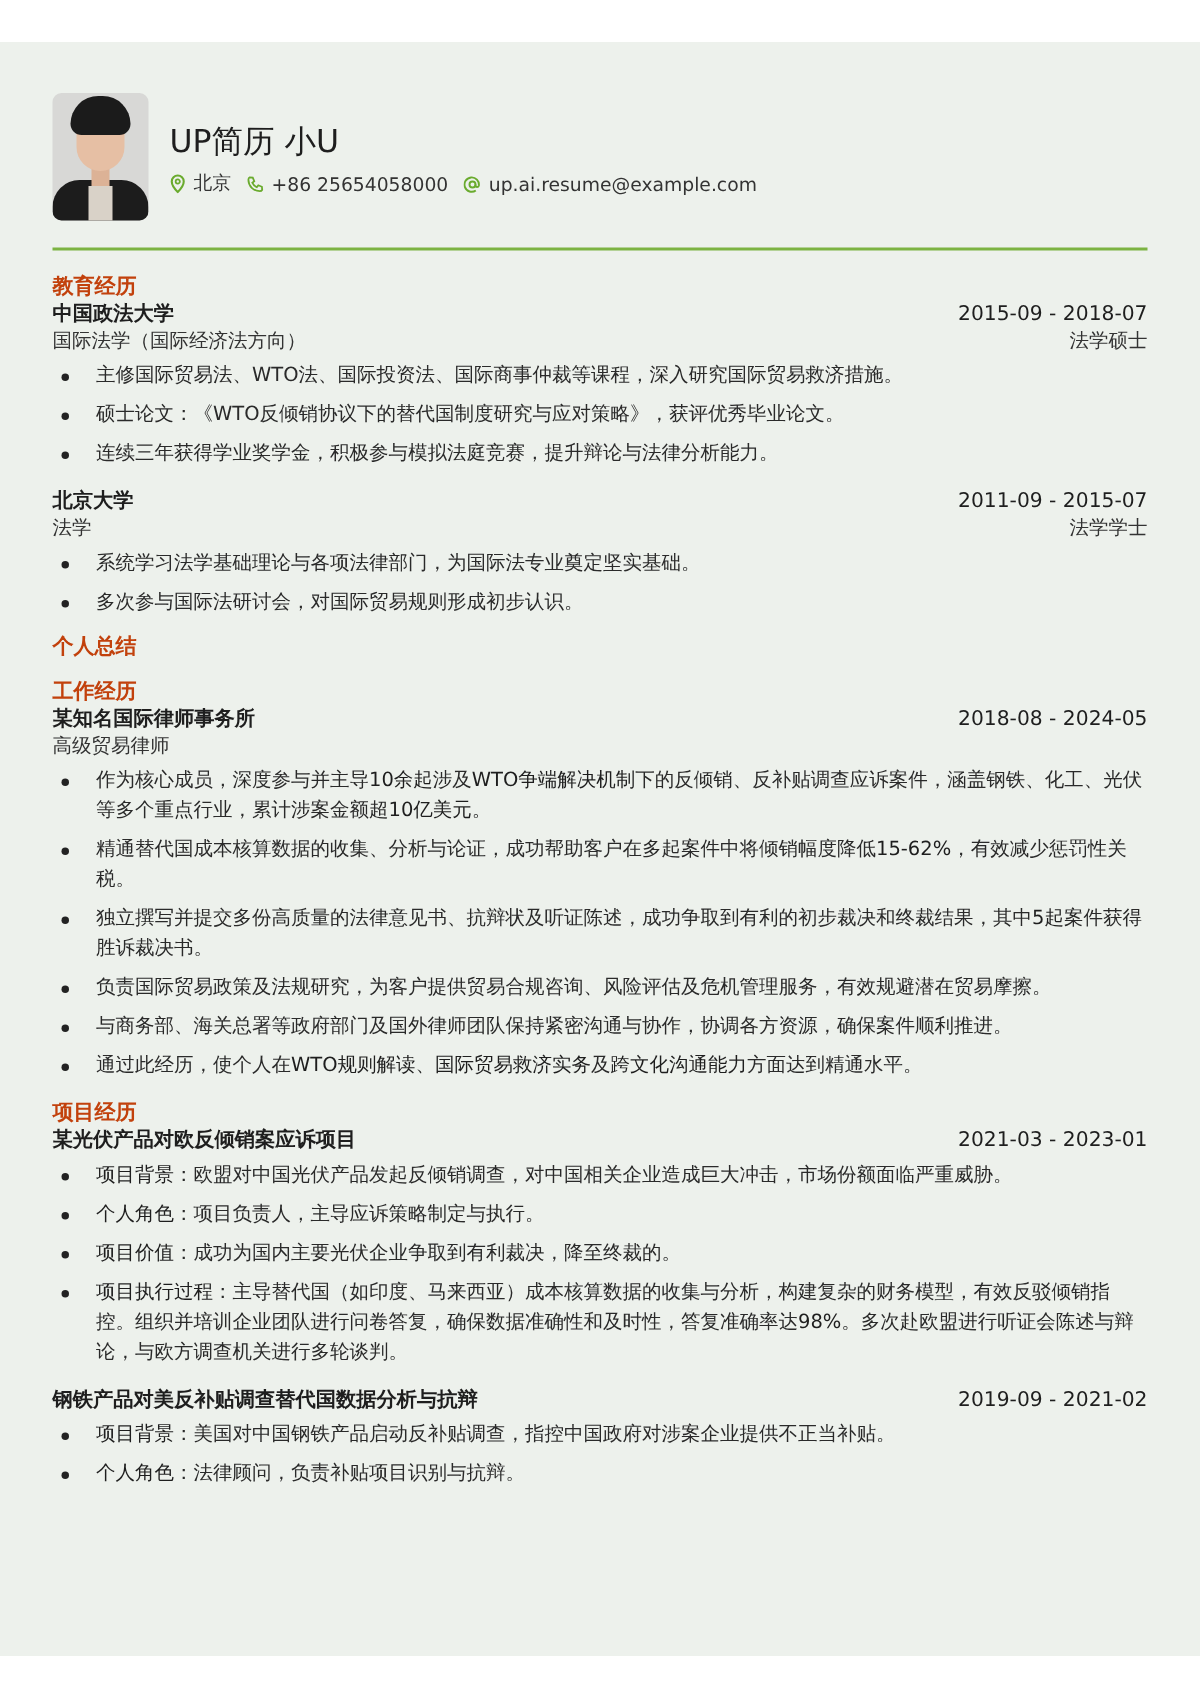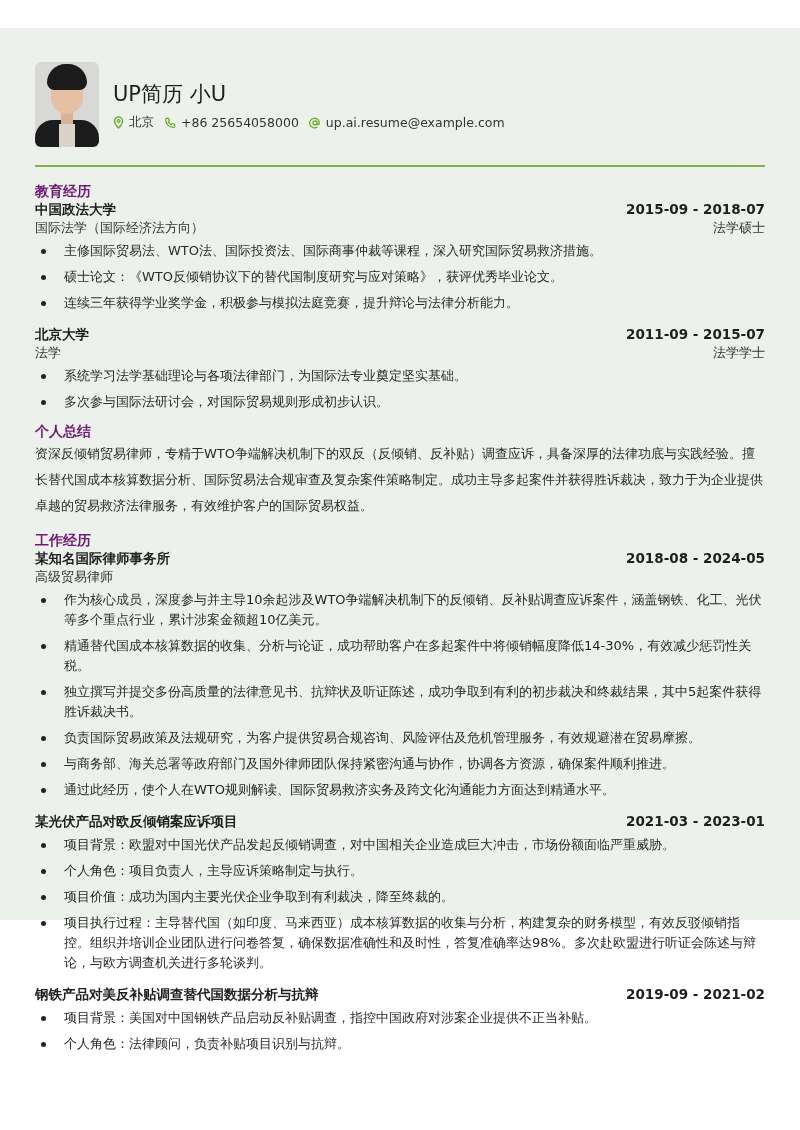--- a/index.html
+++ b/index.html
@@ -5,45 +5,45 @@
   html, body { margin: 0; padding: 0; }
   body {
     width: 800px; height: 1130px; overflow: hidden;
     background: #ffffff;
     font-family: "DejaVu Sans", "Liberation Sans", sans-serif;
     color: #222;
   }
   .topbar { height: 28px; background: #ffffff; }
   .page {
     background: #edf1ec;
-    height: 892px;
+    height: 1076px;
     padding: 34px 35px 0 35px;
     box-sizing: border-box;
     position: relative;
   }
   .header { display: flex; align-items: center; }
   .avatar {
     width: 64px; height: 85px; border-radius: 6px; overflow: hidden;
     background: #d8d8d6; position: relative; flex: none;
   }
   .avatar .hair { position:absolute; left:12px; top:2px; width:40px; height:26px; background:#1b1b1b; border-radius:20px 20px 8px 8px; }
   .avatar .face { position:absolute; left:16px; top:12px; width:32px; height:40px; background:#e6bfa4; border-radius:14px 14px 16px 16px; }
   .avatar .body { position:absolute; left:0; top:58px; width:64px; height:30px; background:#1c1c1c; border-radius:18px 18px 0 0; }
   .avatar .shirt { position:absolute; left:24px; top:62px; width:16px; height:26px; background:#d9d2c8; }
   .avatar .neck { position:absolute; left:26px; top:48px; width:12px; height:14px; background:#dcb296; }
   .head-info { margin-left: 14px; }
   .name { font-size: 21px; font-weight: 500; color: #1e1e1e; line-height: 28px; margin-top: 2px; }
   .contacts { display: flex; align-items: center; margin-top: 6px; font-size: 12.5px; color: #333; }
   .contact { display: flex; align-items: center; margin-right: 10px; }
   .contact svg { margin-right: 5px; }
   .divider { height: 1.5px; background: #7cb342; margin-top: 18px; }
-  .section-title { color: #701a75; font-size: 14px; font-weight: bold; margin-top: 15px; line-height: 18px; }
+  .section-title { color: #c2410c; font-size: 14px; font-weight: bold; margin-top: 15px; line-height: 18px; }
   .row { display: flex; justify-content: space-between; align-items: baseline; }
   .entry-title { font-size: 13.5px; font-weight: bold; color: #1e1e1e; line-height: 19px; }
-  .entry-date { font-size: 13.5px; font-weight: bold; color: #1e1e1e; line-height: 19px; }
+  .entry-date { font-size: 13.5px; font-weight: normal; color: #1e1e1e; line-height: 19px; }
   .entry-sub { font-size: 13px; color: #333; line-height: 18px; }
   ul { margin: 4px 0 0 0; padding: 0 0 0 0; list-style: none; }
   li { position: relative; padding-left: 29px; font-size: 13px; line-height: 20px; color: #2a2a2a; margin-bottom: 6px; }
   li::before { content: ""; position: absolute; left: 6px; top: 8px; width: 5px; height: 5px; border-radius: 50%; background: #222; }
   b { font-weight: normal; color: #1e1e1e; }
   .entry { margin-top: 0; }
   .entry + .entry { margin-top: 12px; }
   .summary { font-size: 13px; line-height: 26px; color: #2a2a2a; margin-top: 1px; }
 </style>
 </head>
@@ -117,41 +117,41 @@
         <span class="entry-sub">法学学士</span>
       </div>
       <ul>
         <li>系统学习法学基础理论与各项法律部门，为国际法专业奠定坚实基础。</li>
         <li>多次参与国际法研讨会，对国际贸易规则形成初步认识。</li>
       </ul>
     </div>
   </div>
 
   <div class="section-title" style="margin-top:10px">个人总结</div>
-  <div class="summary">资深反倾销贸易律师，专精于WTO争端解决机制下的双反（反倾销、反补贴）调查应诉，具备深厚的法律功底与实践经验。擅长替代国成本核算数据分析、国际贸易法合规审查及复杂案件策略制定。成功主导多起案件并获得胜诉裁决，致力于为企业提供卓越的贸易救济法律服务，有效维护客户的国际贸易权益。</div>
 
   <div class="section-title" style="margin-top:12px">工作经历</div>
   <div class="entry">
     <div class="row">
       <span class="entry-title">某知名国际律师事务所</span>
       <span class="entry-date">2018-08 - 2024-05</span>
     </div>
     <div class="row">
       <span class="entry-sub">高级贸易律师</span>
     </div>
     <ul>
         <li><span>作为核心成员，深度参与并主导</span><b>10余起</b><span>涉及</span><b>WTO争端解决机制</b><span>下的反倾销、反补贴调查应诉案件，涵盖钢铁、化工、光伏等多个重点行业，累计涉案金额超</span><b>10亿美元</b><span>。</span></li>
-        <li><span>精通替代国成本核算数据的收集、分析与论证，成功帮助客户在多起案件中将倾销幅度降低</span><b>14-30%</b><span>，有效减少惩罚性关税。</span></li>
+        <li><span>精通替代国成本核算数据的收集、分析与论证，成功帮助客户在多起案件中将倾销幅度降低</span><b>15-62%</b><span>，有效减少惩罚性关税。</span></li>
         <li><span>独立撰写并提交多份高质量的法律意见书、抗辩状及听证陈述，成功争取到有利的初步裁决和终裁结果，其中</span><b>5起</b><span>案件获得胜诉裁决书。</span></li>
         <li><span>负责国际贸易政策及法规研究，为客户提供贸易合规咨询、风险评估及危机管理服务，有效规避潜在贸易摩擦。</span></li>
         <li><span>与商务部、海关总署等政府部门及国外律师团队保持紧密沟通与协作，协调各方资源，确保案件顺利推进。</span></li>
         <li><span>通过此经历，使个人在</span><b>WTO规则解读</b><span>、</span><b>国际贸易救济实务</b><span>及</span><b>跨文化沟通能力</b><span>方面达到精通水平。</span></li>
       </ul>
   </div>
 
+  <div class="section-title" style="margin-top:12px">项目经历</div>
   <div class="entry">
     <div class="row">
       <span class="entry-title">某光伏产品对欧反倾销案应诉项目</span>
       <span class="entry-date">2021-03 - 2023-01</span>
     </div>
     <ul>
         <li><b>项目背景</b><span>：欧盟对中国光伏产品发起反倾销调查，对中国相关企业造成巨大冲击，市场份额面临严重威胁。</span></li>
         <li><b>个人角色</b><span>：项目负责人，主导应诉策略制定与执行。</span></li>
         <li><b>项目价值</b><span>：成功为国内主要光伏企业争取到有利裁决，降至终裁的。</span></li>
         <li><b>项目执行过程</b><span>：主导替代国（如印度、马来西亚）成本核算数据的收集与分析，构建复杂的财务模型，有效反驳倾销指控。组织并培训企业团队进行问卷答复，确保数据准确性和及时性，答复准确率达</span><b>98%</b><span>。多次赴欧盟进行听证会陈述与辩论，与欧方调查机关进行多轮谈判。</span></li>

